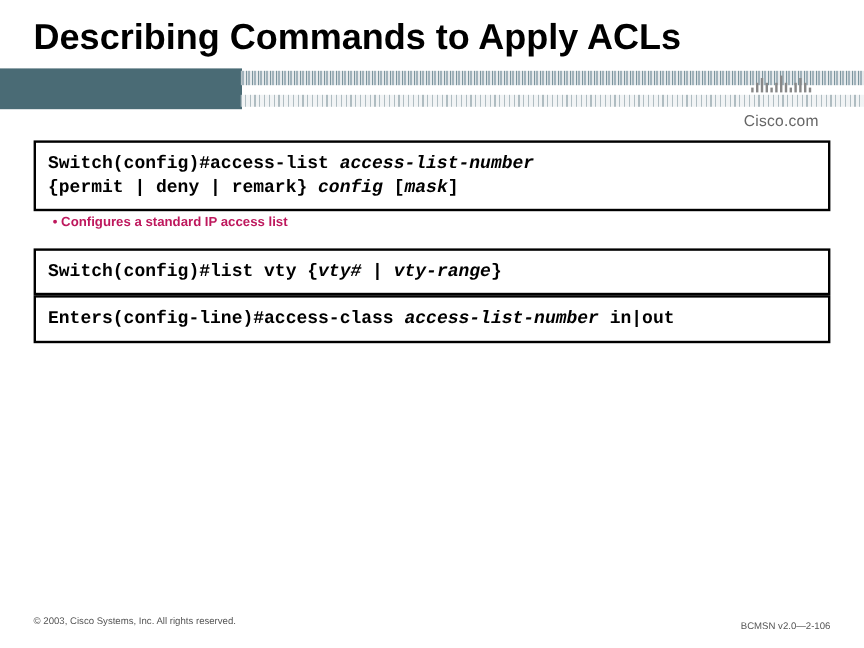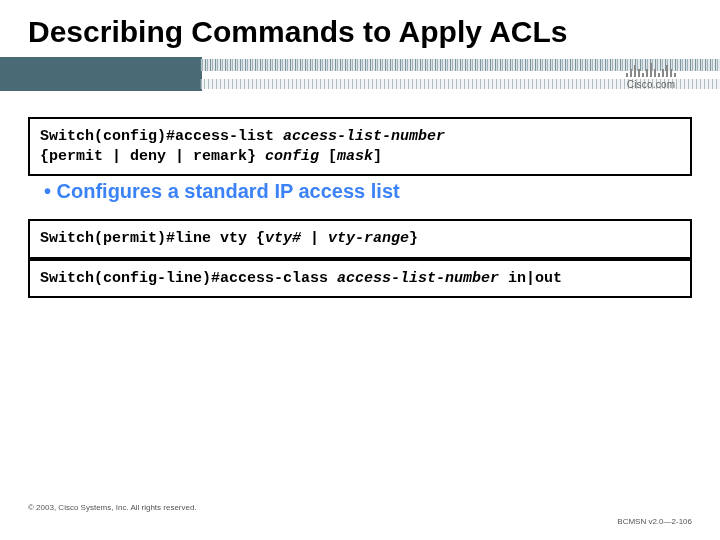--- a/index.html
+++ b/index.html
@@ -65,56 +65,56 @@
     gap: 2px;
     height: 15px;
     justify-content: center;
   }
   .cisco-bars span {
     width: 2px;
     background: #888;
     display: inline-block;
   }
   .cisco-text {
-    font-size: 10px;
+    font-size: 13px;
     color: #666;
     text-align: center;
-    margin-top: 2px;
+    margin-top: 16px;
     letter-spacing: 0.2px;
   }
   .content {
     padding: 26px 28px 0 28px;
   }
   .cmd-box {
     border: 2px solid #000;
     padding: 8px 10px;
     font-family: "Courier New", monospace;
     font-size: 15px;
     font-weight: bold;
     line-height: 1.3;
     white-space: pre-wrap;
     word-break: break-word;
   }
   .cmd-box .italic {
     font-style: italic;
   }
   .bullet {
-    font-size: 20px;
+    font-size: 11px;
     font-weight: bold;
-    color: #3b82f6;
+    color: #be185d;
     padding: 2px 0 14px 16px;
     line-height: 1.35;
   }
   .bullet::before {
     content: "• ";
   }
   .footer-left {
     position: absolute;
     left: 28px;
-    bottom: 28px;
+    bottom: 18px;
     font-size: 8px;
     color: #555;
   }
   .footer-right {
     position: absolute;
     right: 28px;
     bottom: 14px;
     font-size: 8px;
     color: #555;
   }
@@ -144,20 +144,20 @@
   </div>
   <div class="cisco-text">Cisco.com</div>
 </div>
 
 <div class="content">
 
   <div class="cmd-box"><span>Switch(config)#access-list </span><span class="italic">access-list-number</span><span>
 {permit | deny | remark} </span><span class="italic">config</span><span> [</span><span class="italic">mask</span><span>]</span></div>
   <div class="bullet">Configures a standard IP access list</div>
 
-  <div class="cmd-box"><span>Switch(permit)#line vty {</span><span class="italic">vty#</span><span> | </span><span class="italic">vty-range</span><span>}</span></div>
+  <div class="cmd-box"><span>Switch(config)#list vty {</span><span class="italic">vty#</span><span> | </span><span class="italic">vty-range</span><span>}</span></div>
 
-  <div class="cmd-box"><span>Switch(config-line)#access-class </span><span class="italic">access-list-number</span><span> in|out</span></div>
+  <div class="cmd-box"><span>Enters(config-line)#access-class </span><span class="italic">access-list-number</span><span> in|out</span></div>
 
 </div>
 
 <div class="footer-left">© 2003, Cisco Systems, Inc. All rights reserved.</div>
 <div class="footer-right">BCMSN v2.0—2-106</div>
 
 </body></html>

